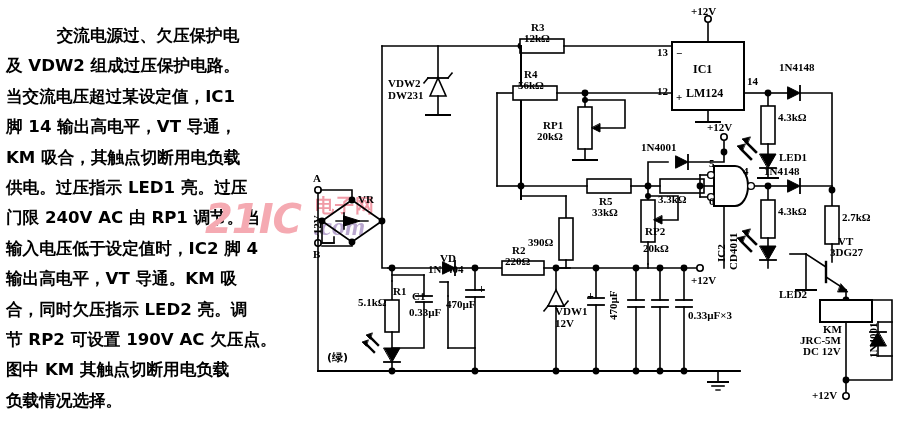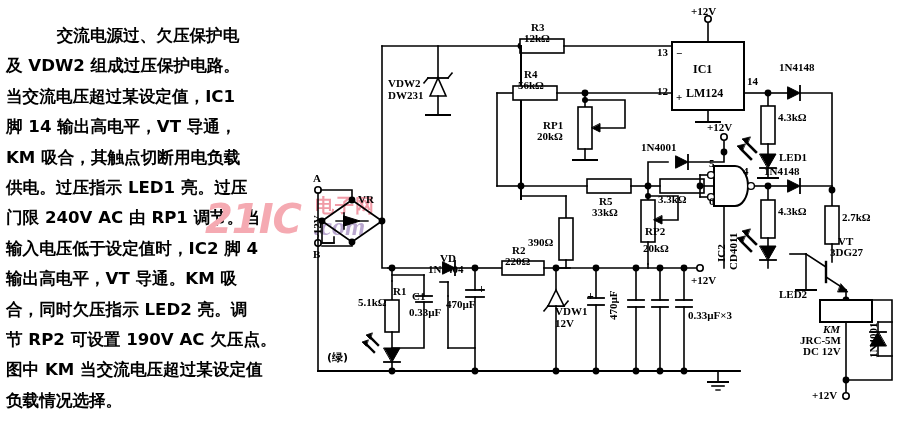--- a/index.html
+++ b/index.html
@@ -67,21 +67,21 @@
     <div class="line">及 VDW2 组成过压保护电路。</div>
     <div class="line">当交流电压超过某设定值，IC1</div>
     <div class="line">脚 14 输出高电平，VT 导通，</div>
     <div class="line">KM 吸合，其触点切断用电负载</div>
     <div class="line">供电。过压指示 LED1 亮。过压</div>
     <div class="line">门限 240V AC 由 RP1 调节。当</div>
     <div class="line">输入电压低于设定值时，IC2 脚 4</div>
     <div class="line">输出高电平，VT 导通。KM 吸</div>
     <div class="line">合，同时欠压指示 LED2 亮。调</div>
     <div class="line">节 RP2 可设置 190V AC 欠压点。</div>
-    <div class="line">图中 KM 当交流电压超过某设定值</div>
+    <div class="line">图中 KM 其触点切断用电负载</div>
     <div class="line">负载情况选择。</div>
   </div>
 
   <div class="wm wm-21ic">21IC</div>
   <div class="wm wm-cn">电子网</div>
   <div class="wm wm-com">.com</div>
 
   <svg id="circuit" viewBox="0 0 903 432">
     <g stroke="#000" stroke-width="1.6" fill="none" stroke-linecap="square">
 
@@ -406,21 +406,21 @@
   <div class="lbl" style="left:743px;top:166px;">4</div>
   <div class="lbl vert" style="left:716px;top:262px;">IC2</div>
   <div class="lbl vert" style="left:728px;top:270px;">CD4011</div>
 
   <div class="lbl" style="left:778px;top:206px;">4.3kΩ</div>
   <div class="lbl" style="left:779px;top:245px;margin-top:44px;">LED2</div>
 
   <div class="lbl" style="left:842px;top:212px;">2.7kΩ</div>
   <div class="lbl" style="left:838px;top:236px;">VT</div>
   <div class="lbl" style="left:830px;top:247px;">3DG27</div>
-  <div class="lbl" style="left:823px;top:324px;font-style:italic;">KM</div>
+  <div class="lbl" style="left:823px;top:324px;">KM</div>
   <div class="lbl" style="left:800px;top:335px;">JRC-5M</div>
   <div class="lbl" style="left:803px;top:346px;">DC 12V</div>
   <div class="lbl vert" style="left:868px;top:358px;">1N4001</div>
   <div class="lbl" style="left:812px;top:390px;">+12V</div>
 
   <div class="lbl" style="left:440px;top:253px;">VD</div>
   <div class="lbl" style="left:428px;top:264px;">1N5404</div>
   <div class="lbl" style="left:512px;top:245px;">R2</div>
   <div class="lbl" style="left:505px;top:256px;">220Ω</div>
   <div class="lbl" style="left:393px;top:286px;">R1</div>

